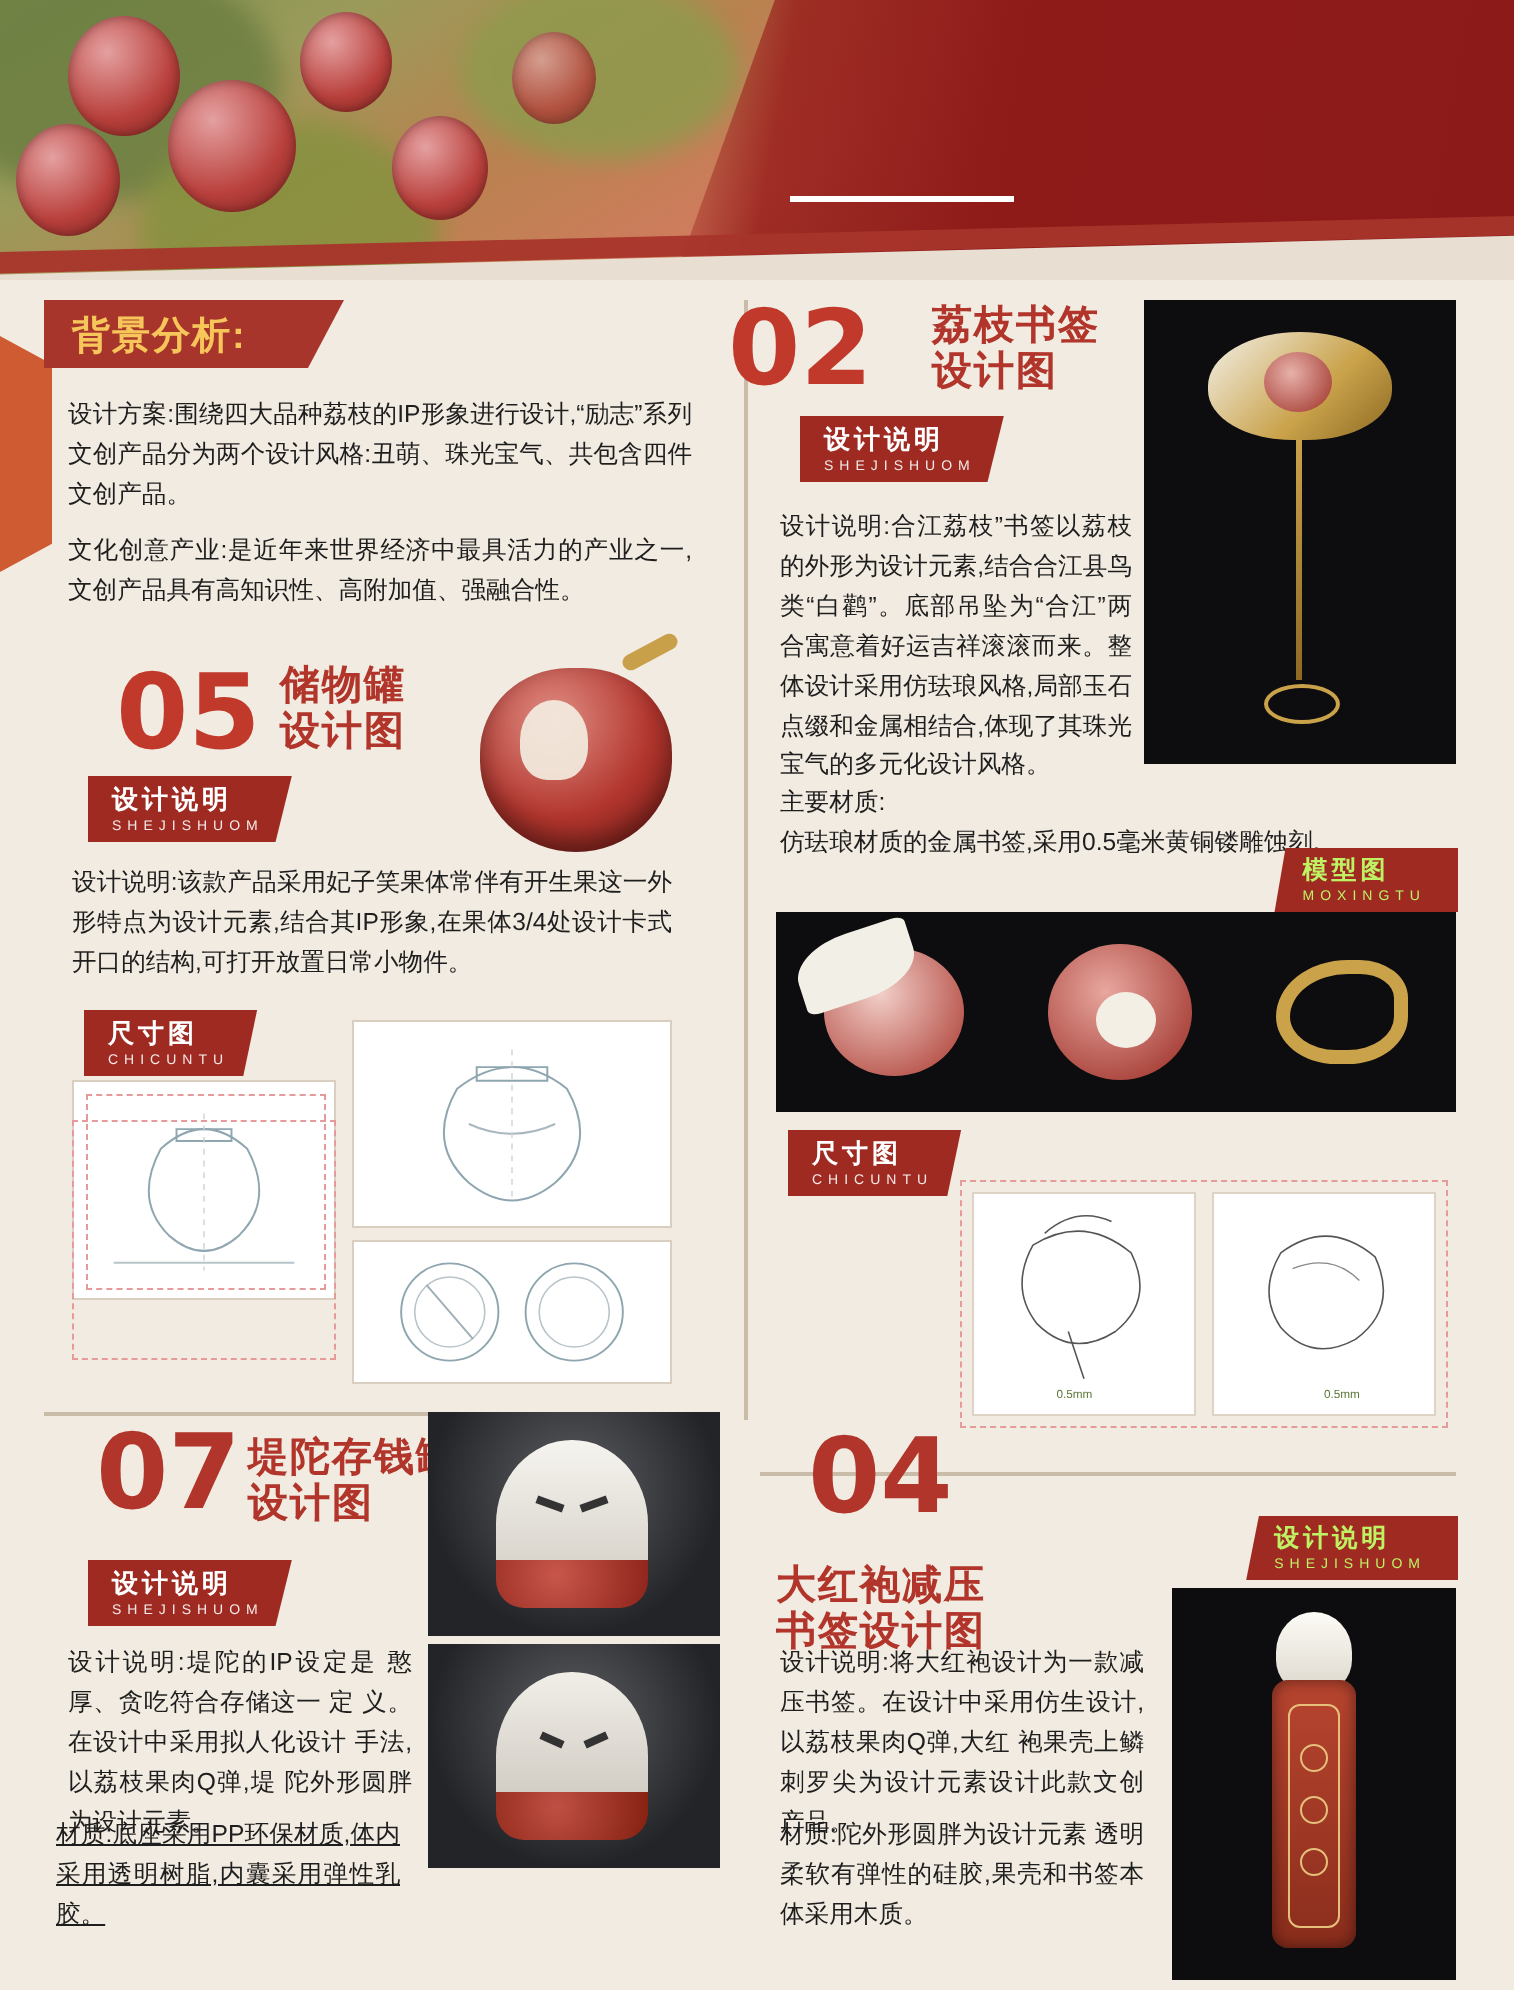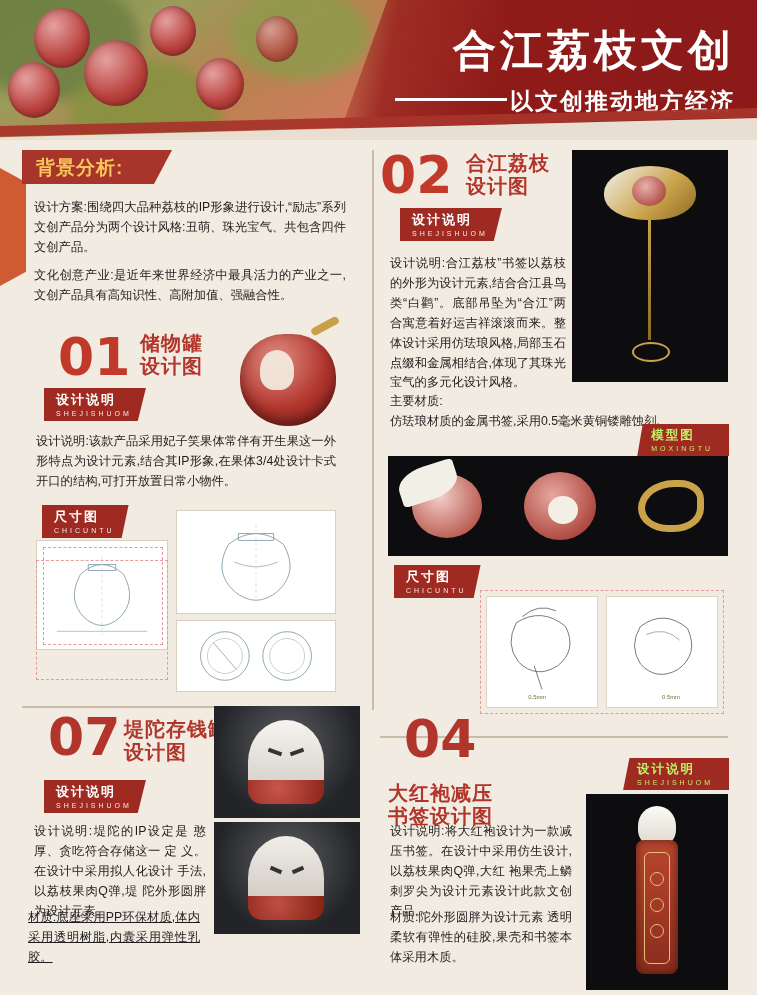--- a/index.html
+++ b/index.html
@@ -109,40 +109,38 @@
   <div class="leafblur" style="left:70px;top:60px;width:150px;height:110px;background:#86923f;"></div>
   <div class="leafblur" style="left:230px;top:-10px;width:140px;height:90px;background:#8f9a4d;"></div>
   <div class="fruit" style="left:34px;top:8px;width:56px;height:60px;"></div>
   <div class="fruit" style="left:84px;top:40px;width:64px;height:66px;"></div>
   <div class="fruit" style="left:8px;top:62px;width:52px;height:56px;"></div>
   <div class="fruit" style="left:150px;top:6px;width:46px;height:50px;"></div>
   <div class="fruit" style="left:196px;top:58px;width:48px;height:52px;"></div>
   <div class="fruit" style="left:256px;top:16px;width:42px;height:46px;opacity:.8;"></div>
 
   <div class="title-panel"></div>
-  <div class="main-title">合江荔枝文创</div>
   <div class="rule-line"></div>
-  <div class="sub-title">以文创推动地方经济</div>
 
   <div class="band-red-strip"></div>
   <div class="band-bottom-tri"></div>
 </div>
 
 <div class="left-orange-tab"></div>
 
 <div style="position:absolute;left:26px;top:150px;width:320px;">
   <div class="bg-flag">
     <span>背景分析:</span>
   </div>
   <div class="body-txt" style="margin-top:48px;padding-left:8px;">设计方案:围绕四大品种荔枝的IP形象进行设计,“励志”系列文创产品分为两个设计风格:丑萌、珠光宝气、共包含四件文创产品。</div>
   <div class="body-txt" style="margin-top:8px;padding-left:8px;">文化创意产业:是近年来世界经济中最具活力的产业之一, 文创产品具有高知识性、高附加值、强融合性。</div>
 </div>
 
 <div style="position:absolute;left:58px;top:334px;">
-  <span class="bignum">01</span>
+  <span class="bignum">05</span>
 </div>
 <div style="position:absolute;left:140px;top:332px;width:110px;white-space:pre-line;" class="sec-title">储物罐
 设计图</div>
 
 <div class="photo" style="left:226px;top:316px;width:130px;height:112px;background:transparent;">
   <div style="position:absolute;left:14px;top:18px;width:96px;height:92px;border-radius:48% 48% 52% 52%;background:radial-gradient(circle at 38% 28%,#e08e84,#b2362e 55%,#7c1c17 100%);box-shadow:inset 0 -6px 12px rgba(0,0,0,.4);"></div>
   <div style="position:absolute;left:84px;top:6px;width:30px;height:8px;background:#c8a04a;border-radius:4px;transform:rotate(-28deg);"></div>
   <div style="position:absolute;left:34px;top:34px;width:34px;height:40px;border-radius:50% 50% 40% 40%;background:#f3ece0;opacity:.92;"></div>
 </div>
 
@@ -184,24 +182,24 @@
     <circle cx="48" cy="36" r="18" fill="none" stroke="#b8c4c9" stroke-width=".8"></circle>
     <circle cx="112" cy="36" r="25" fill="none" stroke="#8fa6b0" stroke-width="1"></circle>
     <circle cx="112" cy="36" r="18" fill="none" stroke="#b8c4c9" stroke-width=".8"></circle>
     <line x1="36" y1="22" x2="60" y2="50" stroke="#9fb0b7" stroke-width="1"></line>
   </svg>
 </div>
 <div class="sketchbox" style="left:36px;top:560px;width:132px;height:120px;background:transparent;border:1px dashed #e79a9a;"></div>
 
 <div class="vdivider" style="left:372px;top:150px;height:560px;"></div>
 
-<div style="position:absolute;left:380px;top:152px;">
+<div style="position:absolute;left:364px;top:152px;">
   <span class="bignum">02</span>
 </div>
-<div class="sec-title" style="position:absolute;left:466px;top:152px;width:120px;white-space:pre-line;">合江荔枝
+<div class="sec-title" style="position:absolute;left:466px;top:152px;width:120px;white-space:pre-line;">荔枝书签
 设计图</div>
 
 <div class="photo dark" style="left:572px;top:150px;width:156px;height:232px;">
   <div style="position:absolute;left:32px;top:16px;width:92px;height:54px;border-radius:50% 50% 46% 46%;background:linear-gradient(135deg,#f4f1ea,#c9a24a 60%,#8d6a24);"></div>
   <div style="position:absolute;left:60px;top:26px;width:34px;height:30px;border-radius:50%;background:radial-gradient(circle at 40% 35%,#e7b1aa,#9d2f26);"></div>
   <div style="position:absolute;left:76px;top:70px;width:3px;height:120px;background:linear-gradient(#c9a24a,#8d6a24);"></div>
   <div style="position:absolute;left:60px;top:192px;width:38px;height:20px;border-radius:50%;border:2px solid #c9a24a;"></div>
 </div>
 
 <div style="position:absolute;left:400px;top:208px;">

